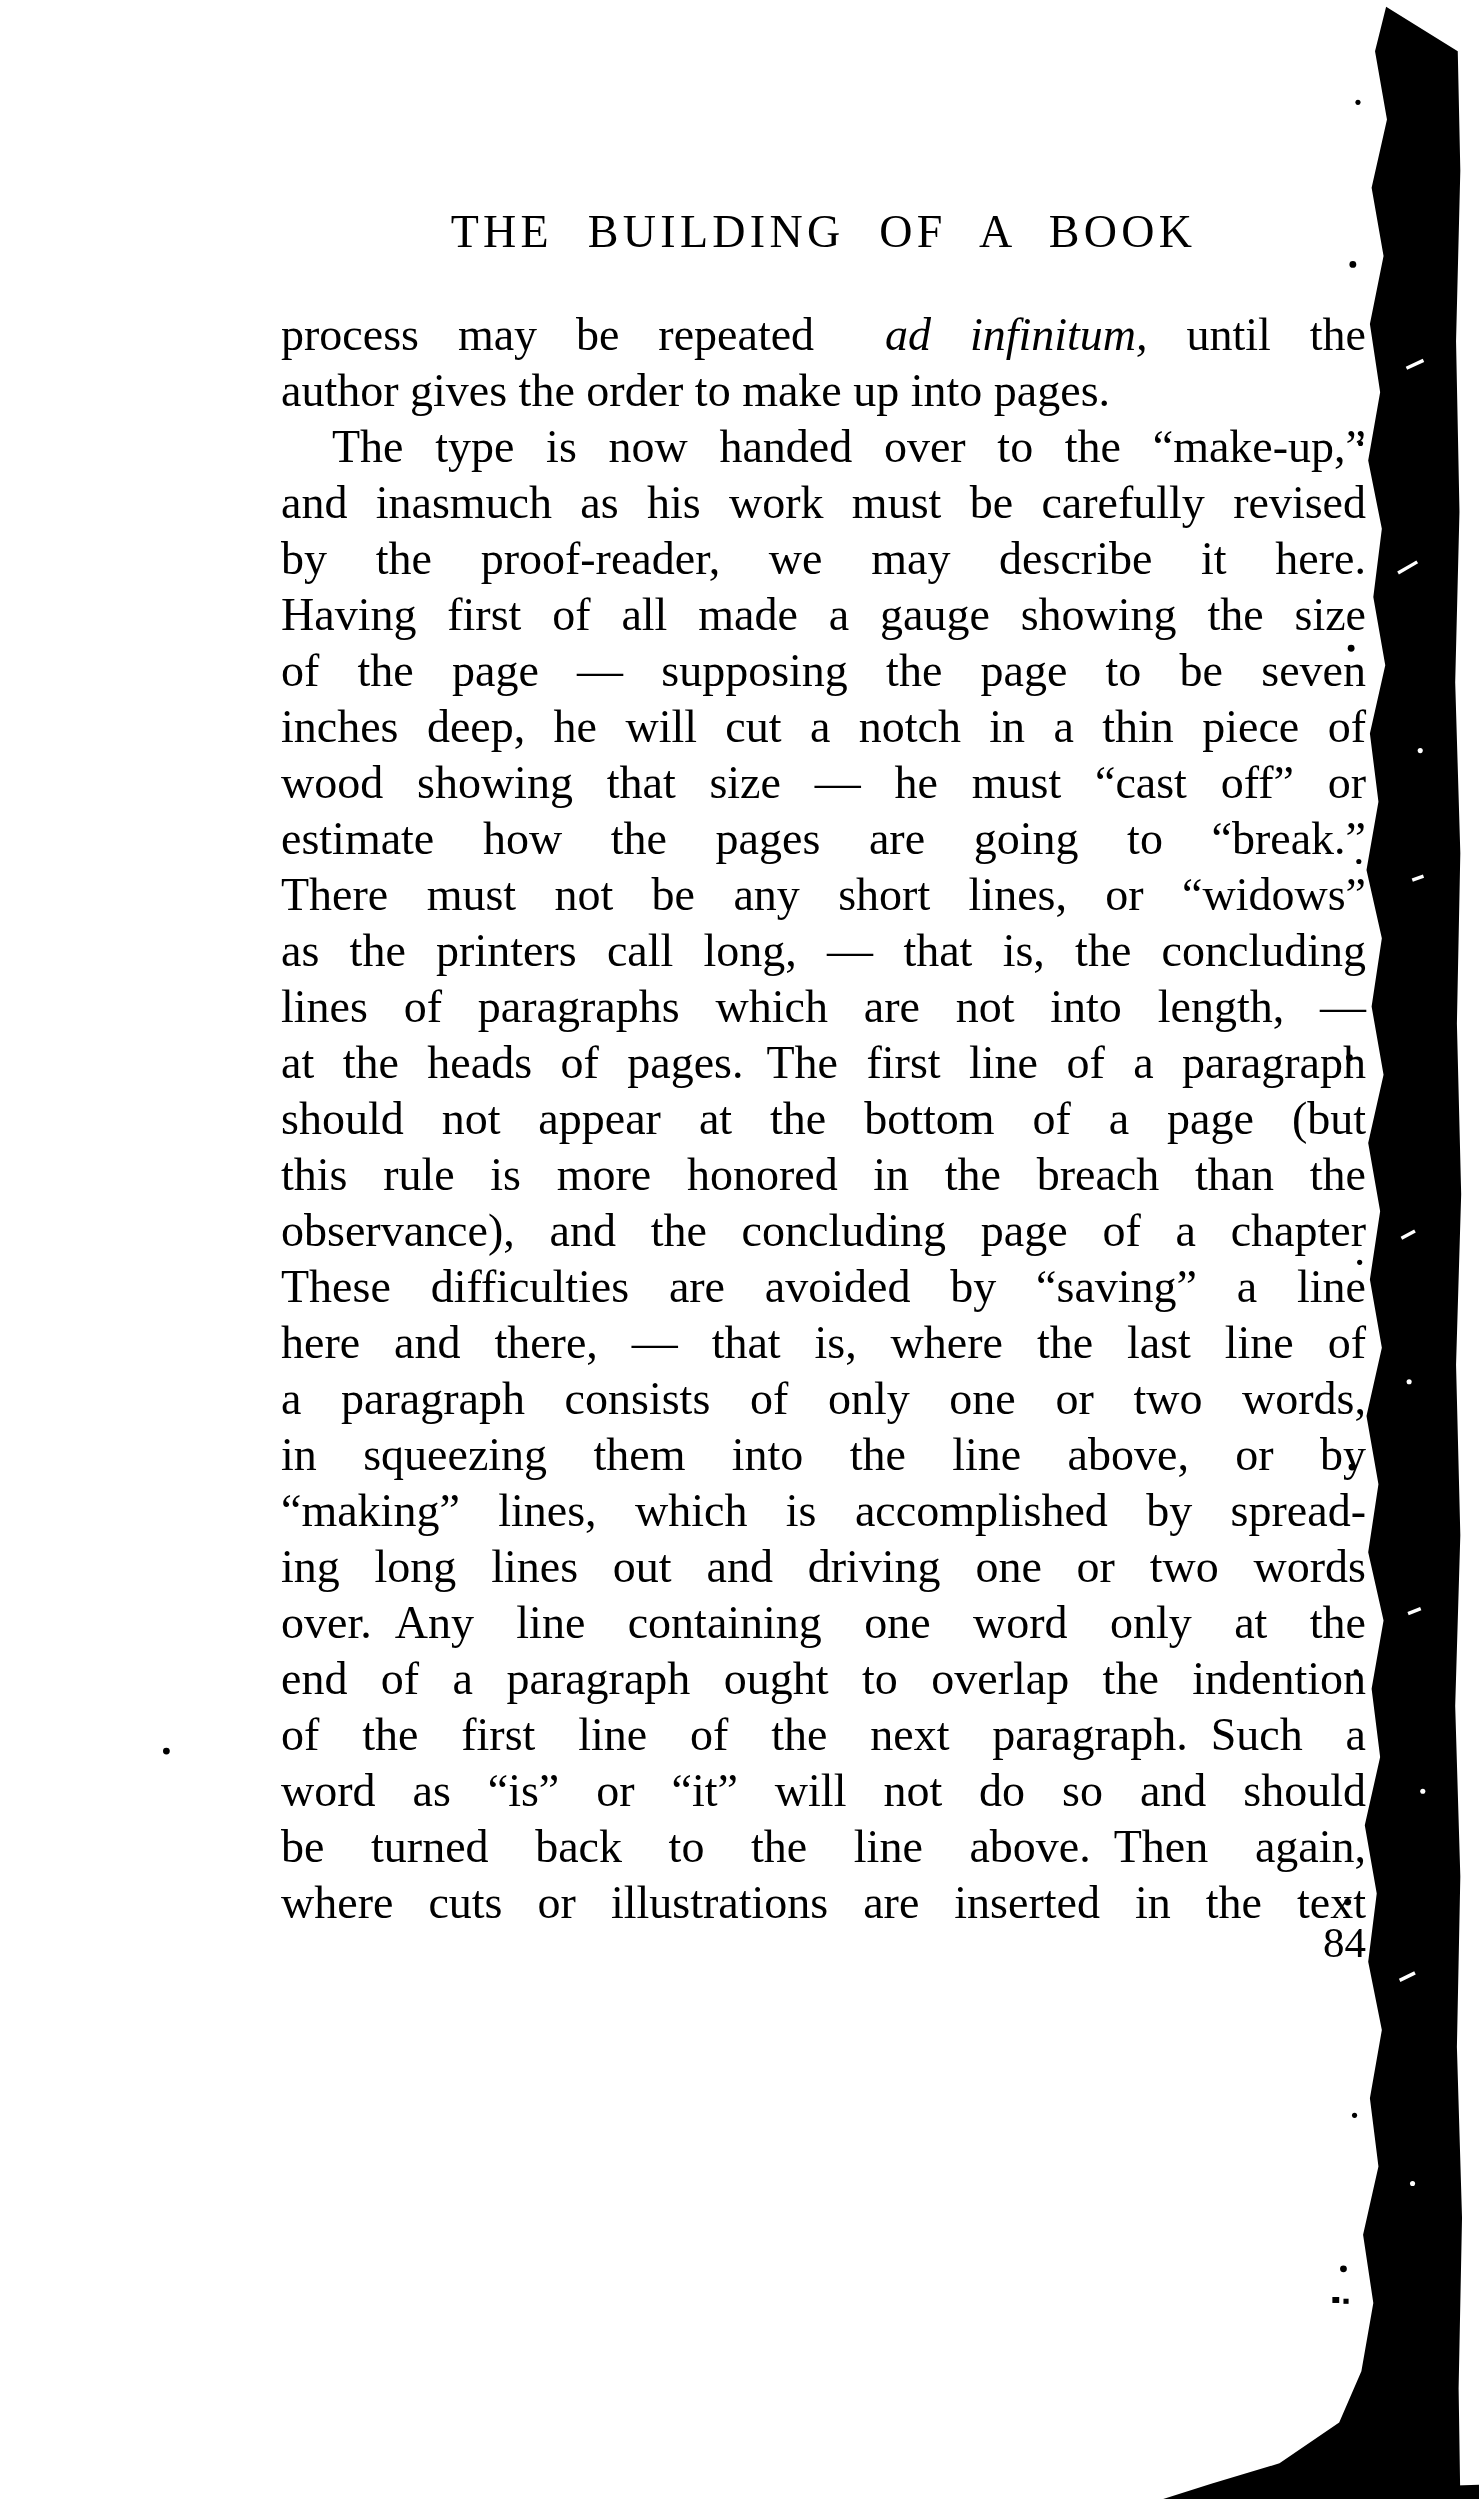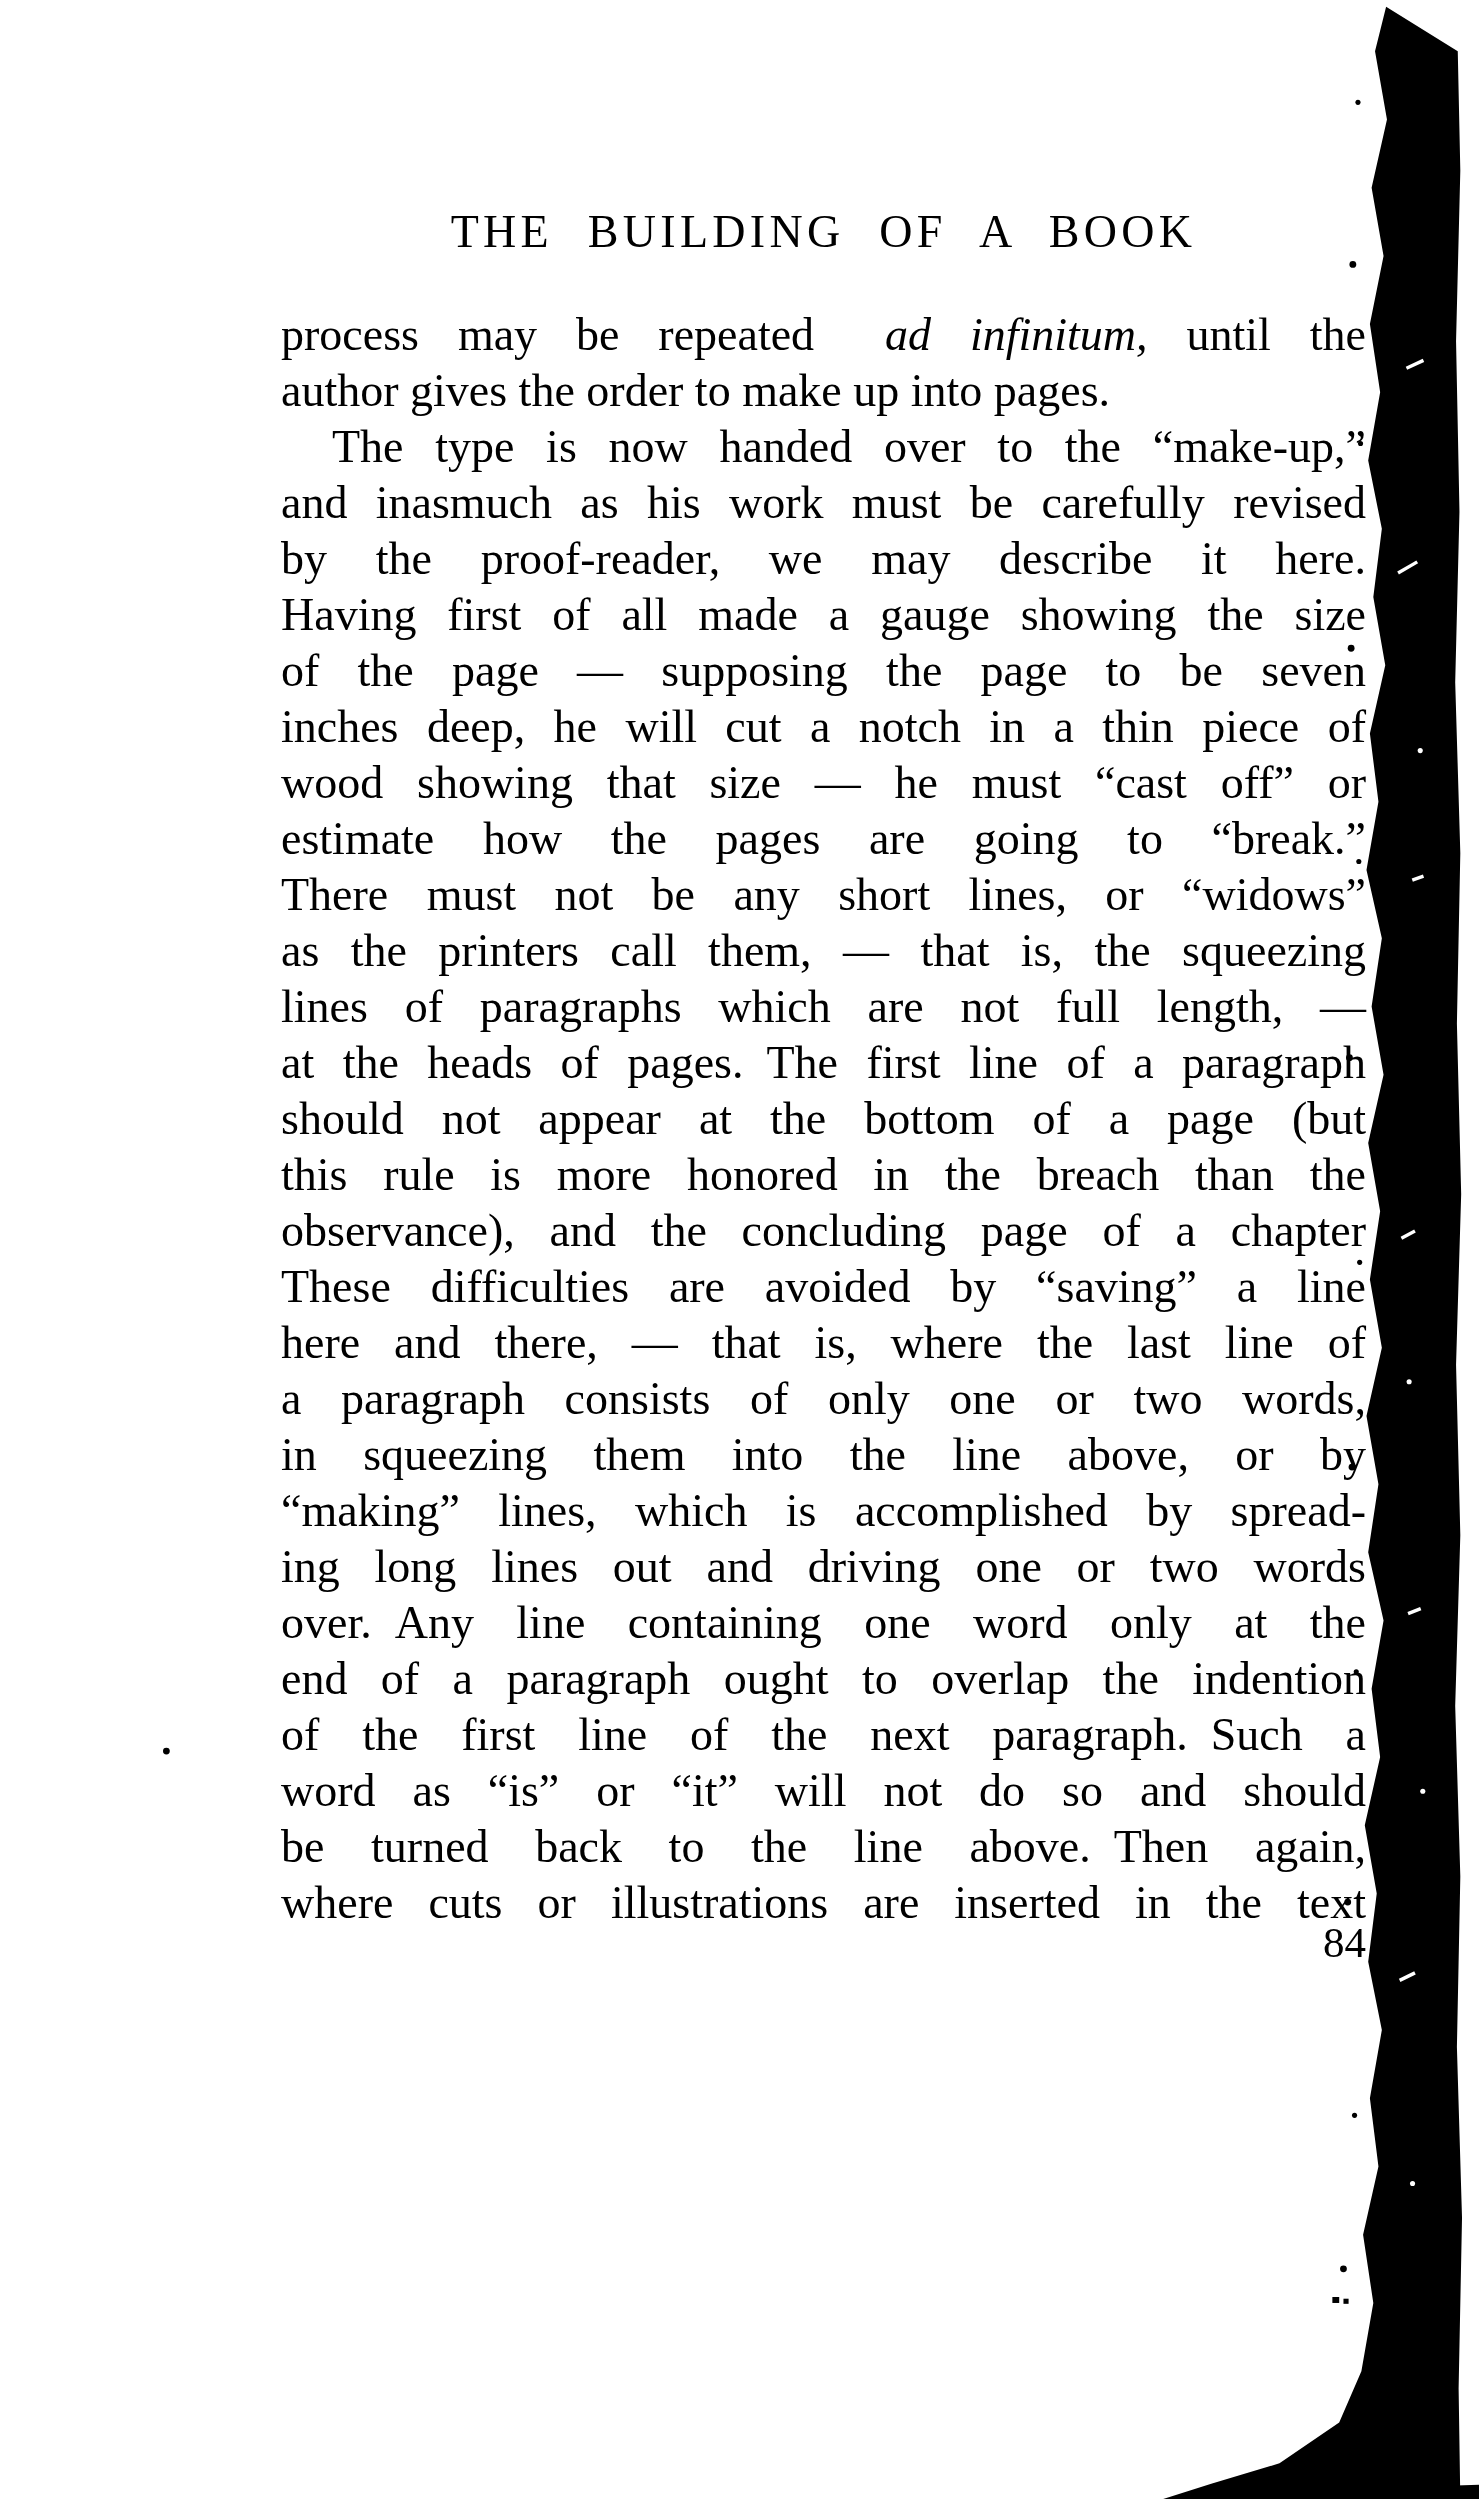--- a/index.html
+++ b/index.html
@@ -69,22 +69,22 @@
       <div class="line short"><span>author gives the order to make up into pages.</span></div>
       <div class="line indent"><span>The type is now handed over to the “make-up,”</span></div>
       <div class="line"><span>and inasmuch as his work must be carefully revised</span></div>
       <div class="line"><span>by the proof-reader, we may describe it here.</span></div>
       <div class="line"><span>Having first of all made a gauge showing the size</span></div>
       <div class="line"><span>of the page — supposing the page to be seven</span></div>
       <div class="line"><span>inches deep, he will cut a notch in a thin piece of</span></div>
       <div class="line"><span>wood showing that size — he must “cast off” or</span></div>
       <div class="line"><span>estimate how the pages are going to “break.”</span></div>
       <div class="line"><span>There must not be any short lines, or “widows”</span></div>
-      <div class="line"><span>as the printers call them, — that is, the squeezing</span></div>
-      <div class="line"><span>lines of paragraphs which are not full length, —</span></div>
+      <div class="line"><span>as the printers call long, — that is, the concluding</span></div>
+      <div class="line"><span>lines of paragraphs which are not into length, —</span></div>
       <div class="line"><span>at the heads of pages. The first line of a paragraph</span></div>
       <div class="line"><span>should not appear at the bottom of a page (but</span></div>
       <div class="line"><span>this rule is more honored in the breach than the</span></div>
       <div class="line"><span>observance), and the concluding page of a chapter</span></div>
       <div class="line"><span>These difficulties are avoided by “saving” a line</span></div>
       <div class="line"><span>here and there, — that is, where the last line of</span></div>
       <div class="line"><span>a paragraph consists of only one or two words,</span></div>
       <div class="line"><span>in squeezing them into the line above, or by</span></div>
       <div class="line"><span>“making” lines, which is accomplished by spread-</span></div>
       <div class="line"><span>ing long lines out and driving one or two words</span></div>

